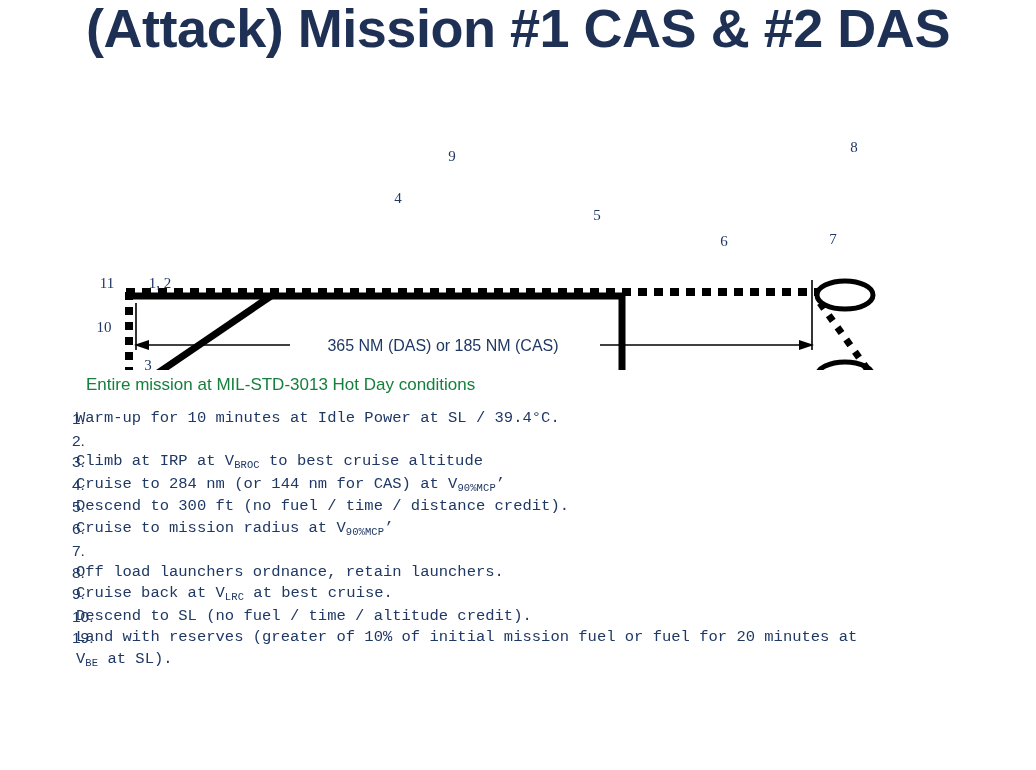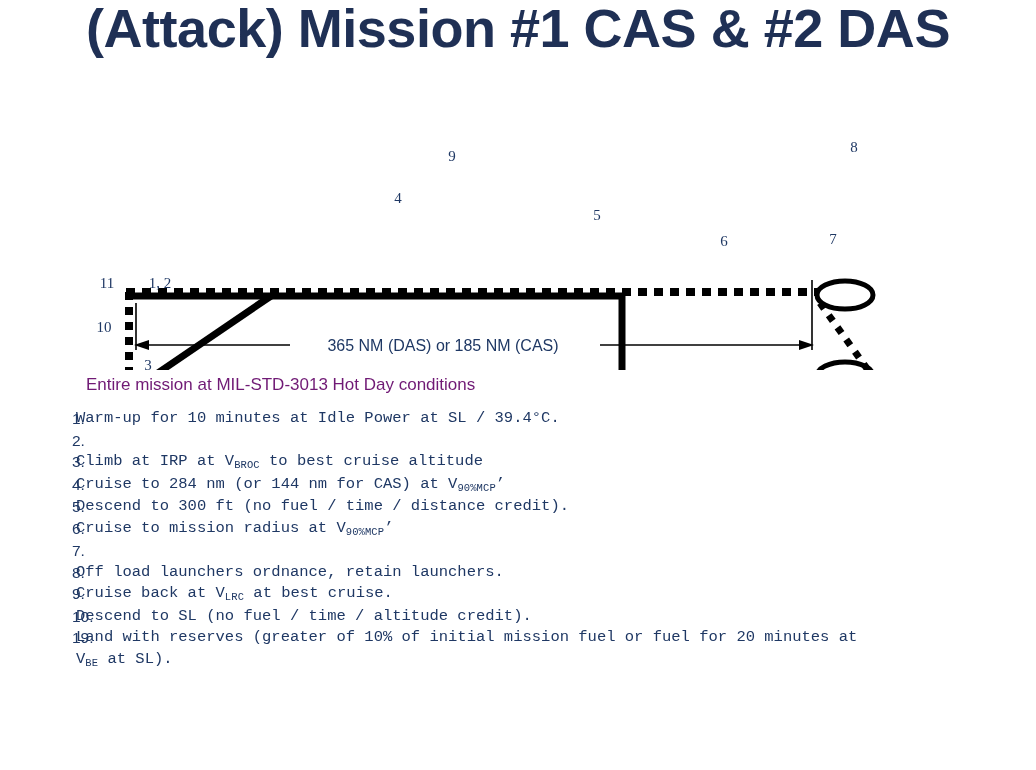--- a/index.html
+++ b/index.html
@@ -60,21 +60,21 @@
   
   #notes {
     position: absolute;
     left: 0;
     top: 374px;
     width: 1036px;
   }
   #notes-heading {
     font-family: "Liberation Sans", sans-serif;
     font-size: 17px;
-    color: #701a75;
+    color: #15803d;
     margin-left: 86px;
     line-height: 22px;
     white-space: nowrap;
   }
   #steps-list {
     margin: 12px 0 0 0;
     padding: 0;
     list-style: none;
   }
   .step-row {

